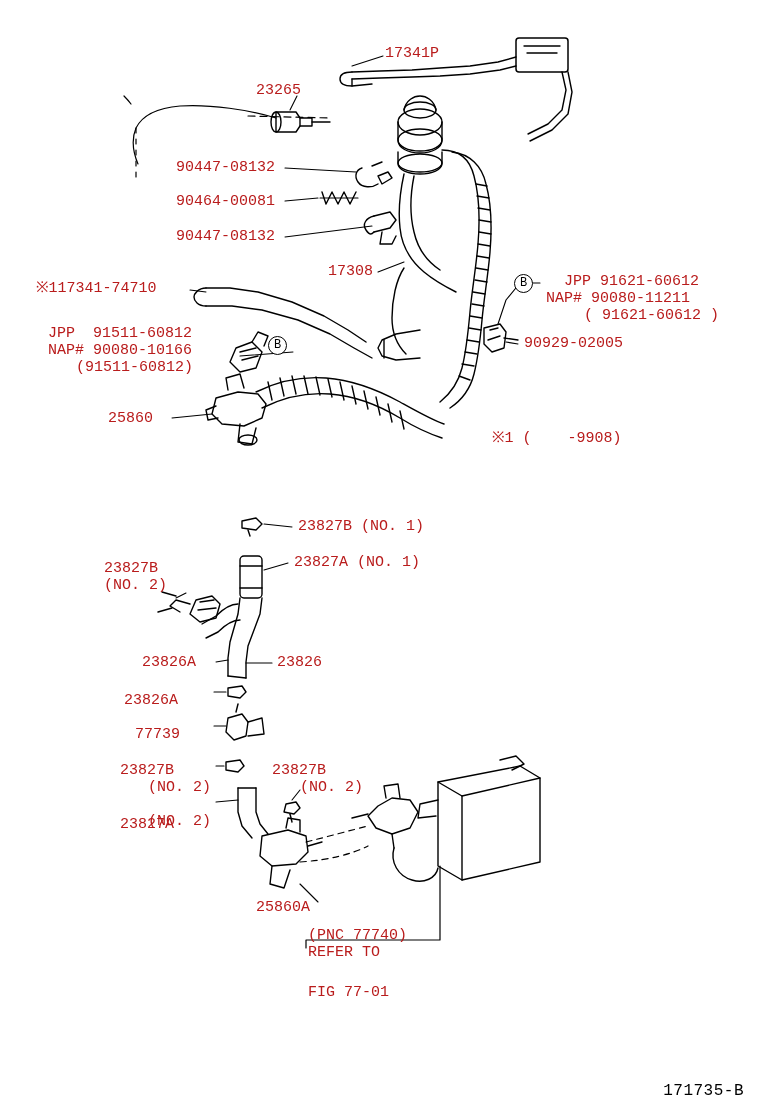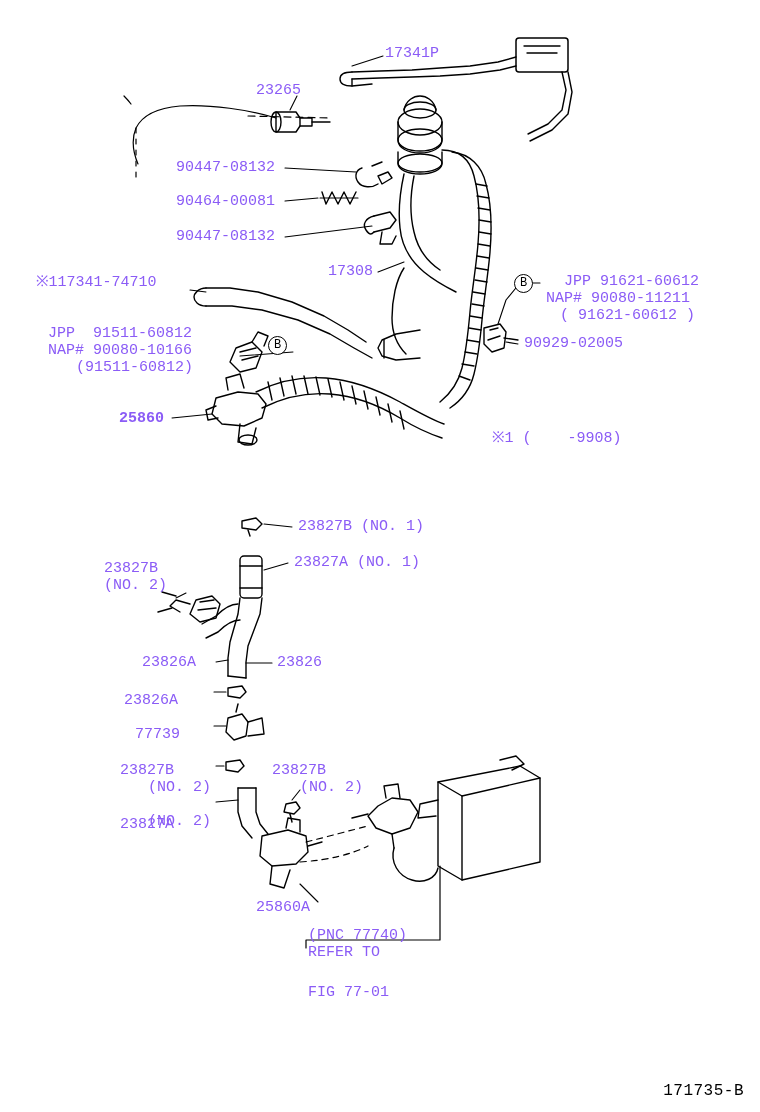--- a/index.html
+++ b/index.html
@@ -21,21 +21,21 @@
     width: 760px;
     height: 1112px;
   }
   .lbl {
     position: absolute;
     font-family: "Liberation Mono", monospace;
     font-size: 15px;
     line-height: 17px;
     letter-spacing: 0px;
     white-space: pre;
-    color: #8b5cf6;
+    color: #b91c1c;
   }
   .circ {
     position: absolute;
     width: 17px;
     height: 17px;
     border: 1.3px solid #000;
     border-radius: 50%;
     font-family: "Liberation Mono", monospace;
     font-size: 12px;
     line-height: 16px;
@@ -254,33 +254,33 @@
       <path d="M318 902 L300 884" stroke-width="1.1"></path>
     </g>
   </svg>
 
   <div class="lbl" style="left:385px; top:45px;">17341P</div>
   <div class="lbl" style="left:256px; top:82px;">23265</div>
   <div class="lbl" style="left:176px; top:159px;">90447-08132</div>
   <div class="lbl" style="left:176px; top:193px;">90464-00081</div>
   <div class="lbl" style="left:176px; top:228px;">90447-08132</div>
   <div class="lbl" style="left:328px; top:263px;">17308</div>
-  <div class="lbl" style="left:36px;  top:274px;text-align:right;">※117341-74710</div>
+  <div class="lbl" style="left:36px;  top:280px;text-align:right;">※117341-74710</div>
 
   <div class="lbl" style="left:48px;  top:325px;">JPP  91511-60812</div>
   <div class="lbl" style="left:48px;  top:342px;">NAP# 90080-10166</div>
   <div class="lbl" style="left:76px;  top:359px;">(91511-60812)</div>
   <div class="circ" style="left:268px; top:336px;">B</div>
 
-  <div class="lbl" style="left:119px; top:410px;font-weight:bold;">25860</div>
+  <div class="lbl" style="left:108px; top:410px;">25860</div>
 
   <div class="circ" style="left:514px; top:274px;">B</div>
   <div class="lbl" style="left:556px; top:273px;margin-left:8px;">JPP 91621-60612</div>
   <div class="lbl" style="left:546px; top:290px;">NAP# 90080-11211</div>
-  <div class="lbl" style="left:560px; top:307px;text-align:right;">( 91621-60612 )</div>
+  <div class="lbl" style="left:584px; top:307px;text-align:right;">( 91621-60612 )</div>
   <div class="lbl" style="left:524px; top:335px;">90929-02005</div>
 
   <div class="lbl" style="left:492px; top:430px;">※1 (    -9908)</div>
 
   <div class="lbl" style="left:298px; top:518px;">23827B (NO. 1)</div>
   <div class="lbl" style="left:294px; top:554px;">23827A (NO. 1)</div>
   <div class="lbl" style="left:104px; top:560px;">23827B</div>
   <div class="lbl" style="left:104px; top:577px;">(NO. 2)</div>
   <div class="lbl" style="left:142px; top:654px;">23826A</div>
   <div class="lbl" style="left:277px; top:654px;">23826</div>

